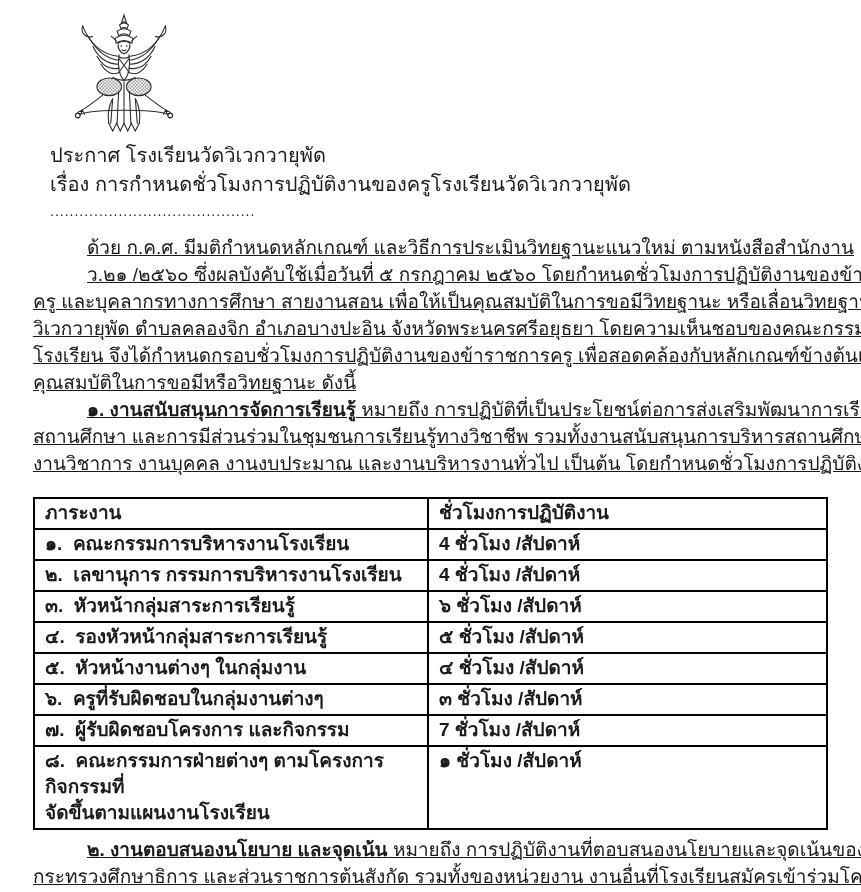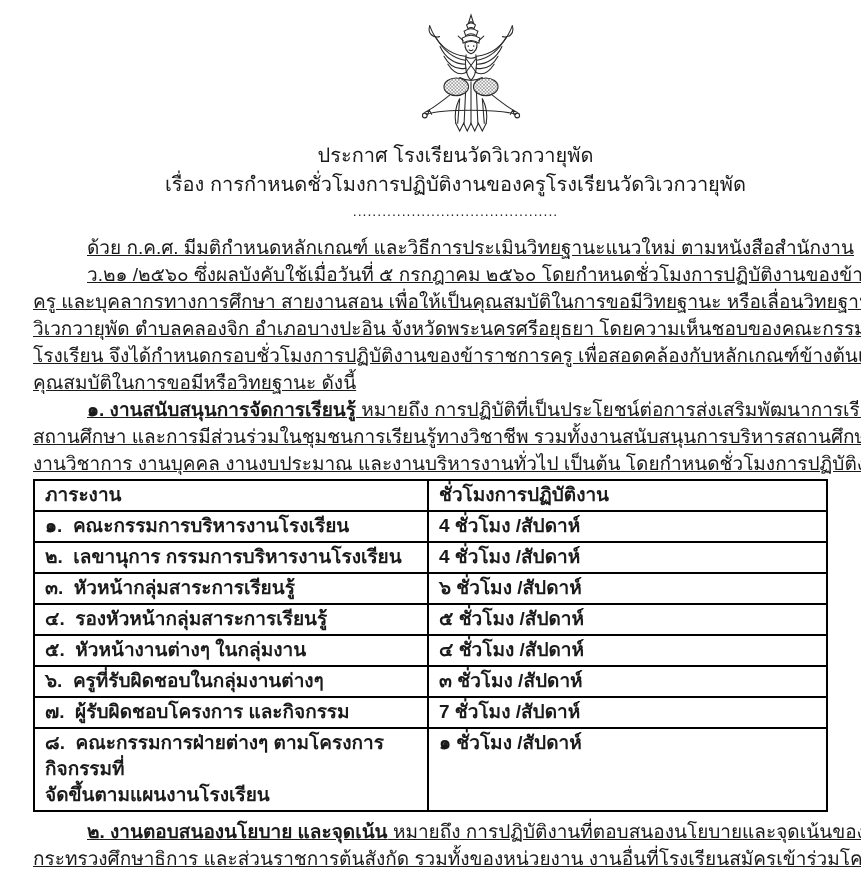--- a/index.html
+++ b/index.html
@@ -4,36 +4,36 @@
 <style>
   html,body{margin:0;padding:0;background:#ffffff;}
   body{
     width:861px;height:892px;overflow:hidden;
     font-family:"Liberation Sans","DejaVu Sans",sans-serif;
     color:#1a1a1a;-webkit-font-smoothing:antialiased;
   }
   .page{width:861px;height:892px;position:relative;background:#fff;}
 
   
-  .header-block{text-align:center;padding-left:50px;}
+  .header-block{text-align:left;padding-left:50px;}
   .emblem-wrap{display:inline-block;margin-top:13px;transform:translateX(15px);}
   .emblem-wrap svg{display:block;width:118px;height:124px;}
   .title-line{font-size:20px;line-height:29px;white-space:nowrap;}
   .dots-line{font-size:14px;line-height:24px;letter-spacing:1px;color:#222;}
 
   
   .content{padding:0 33px;margin-top:11px;font-size:19px;}
   .tline{line-height:27px;white-space:nowrap;text-decoration:underline;}
   .tline.indent{text-indent:54px;}
   .bold{font-weight:bold;}
 
   
   table.work-table{
     width:795px;border-collapse:collapse;table-layout:fixed;
-    margin-top:2px;font-size:19px;border-radius:18px;
+    margin-top:20px;font-size:19px;border-radius:18px;
   }
   table.work-table th,
   table.work-table td{
     border:2px solid #000;vertical-align:top;text-align:left;
     font-weight:bold;line-height:26px;padding:1px 8px 2px 10px;
   }
   table.work-table th{font-weight:bold;}
   td.task-cell{padding-left:30px;}
   td.hours-cell{padding-left:10px;}
 

